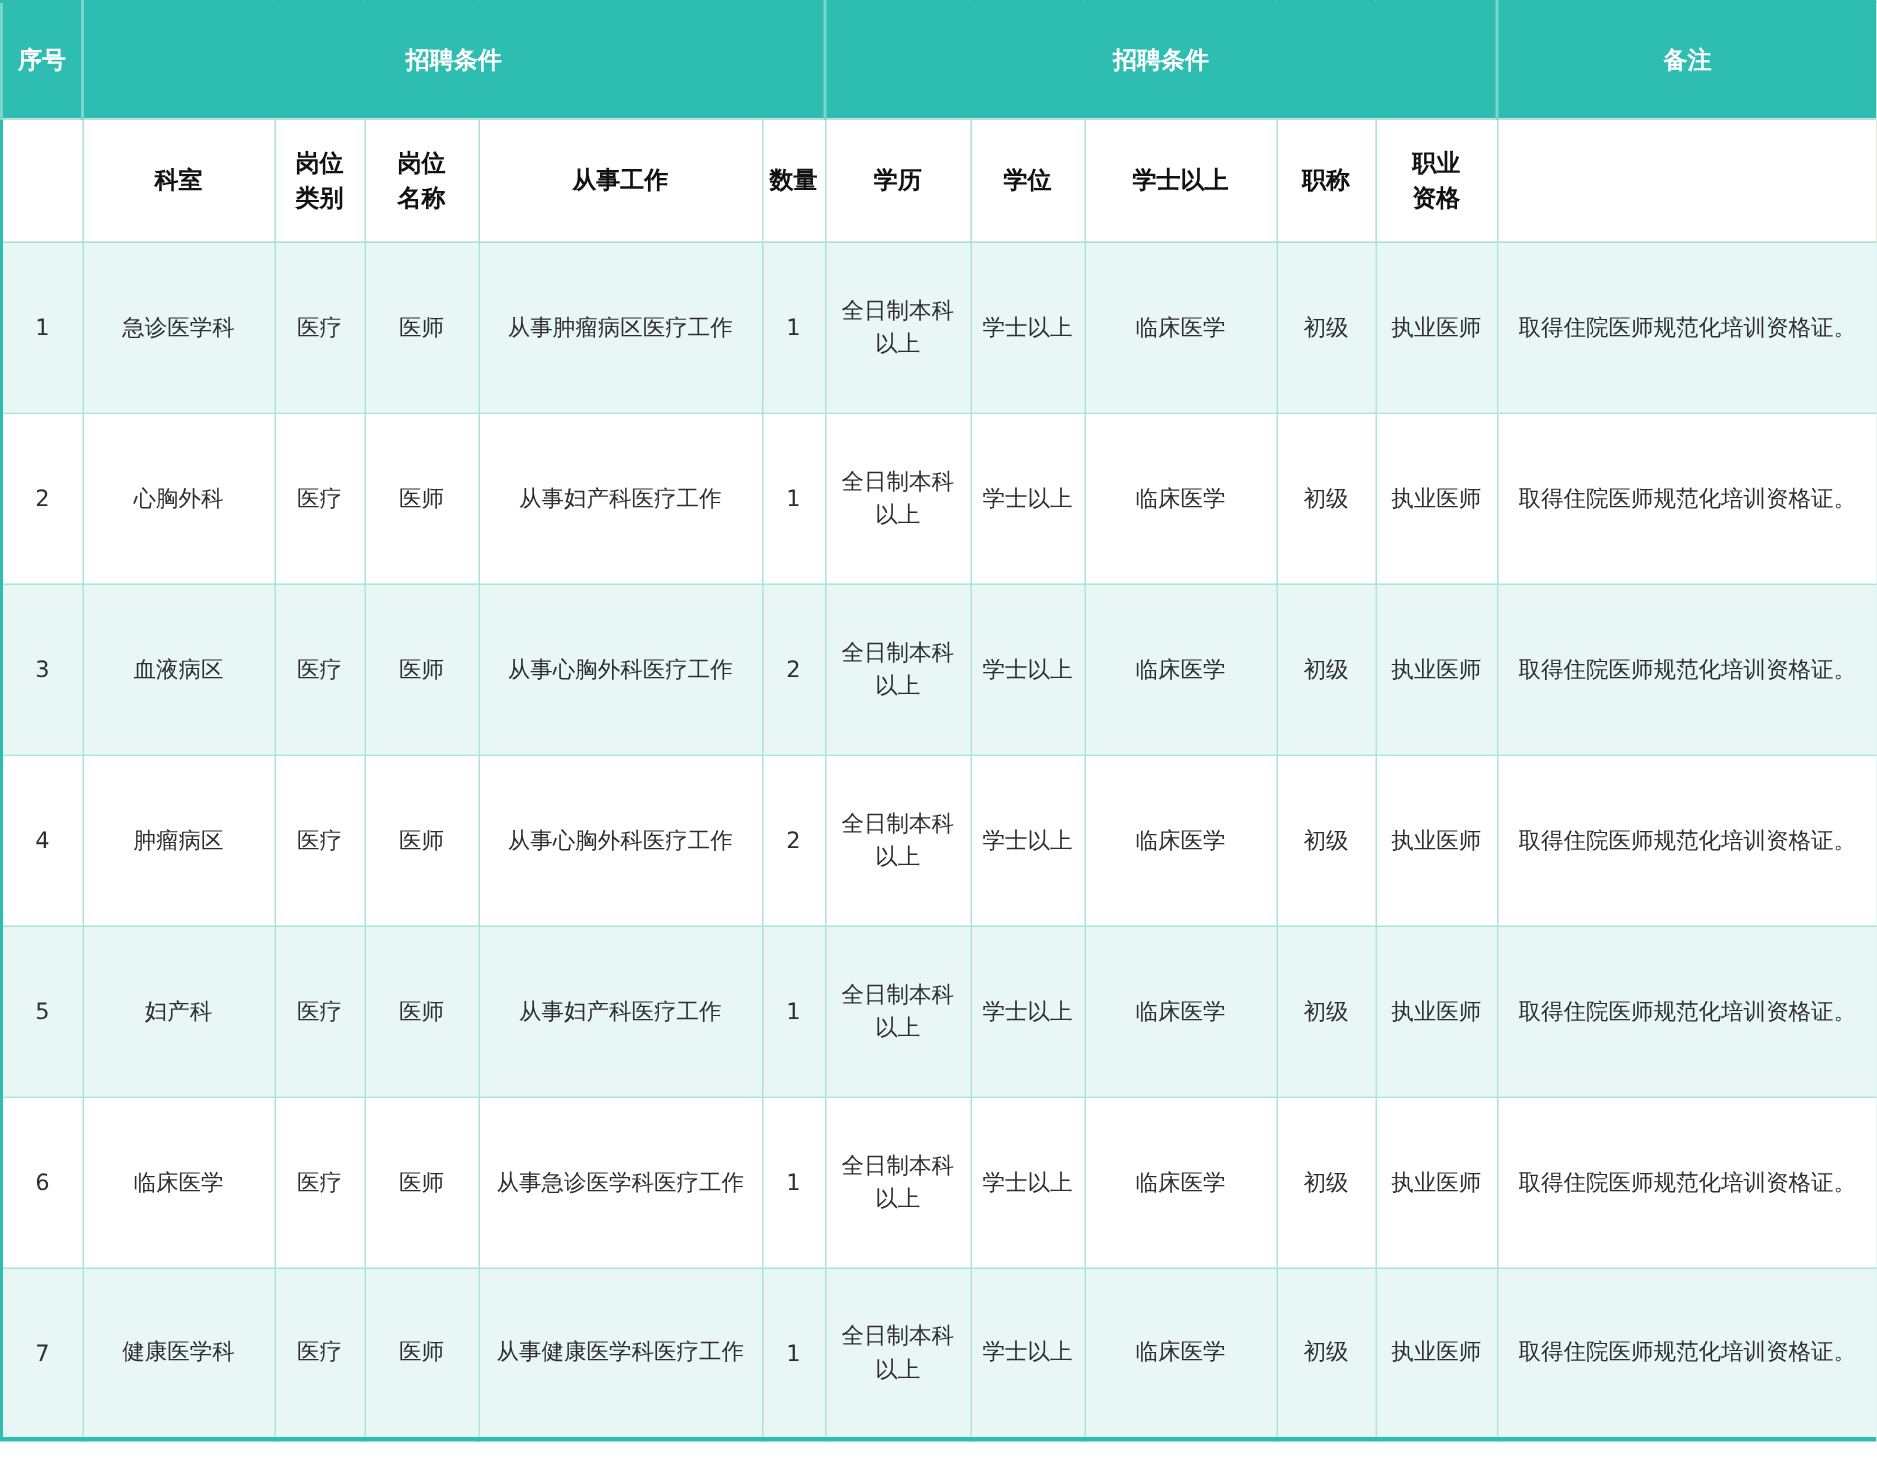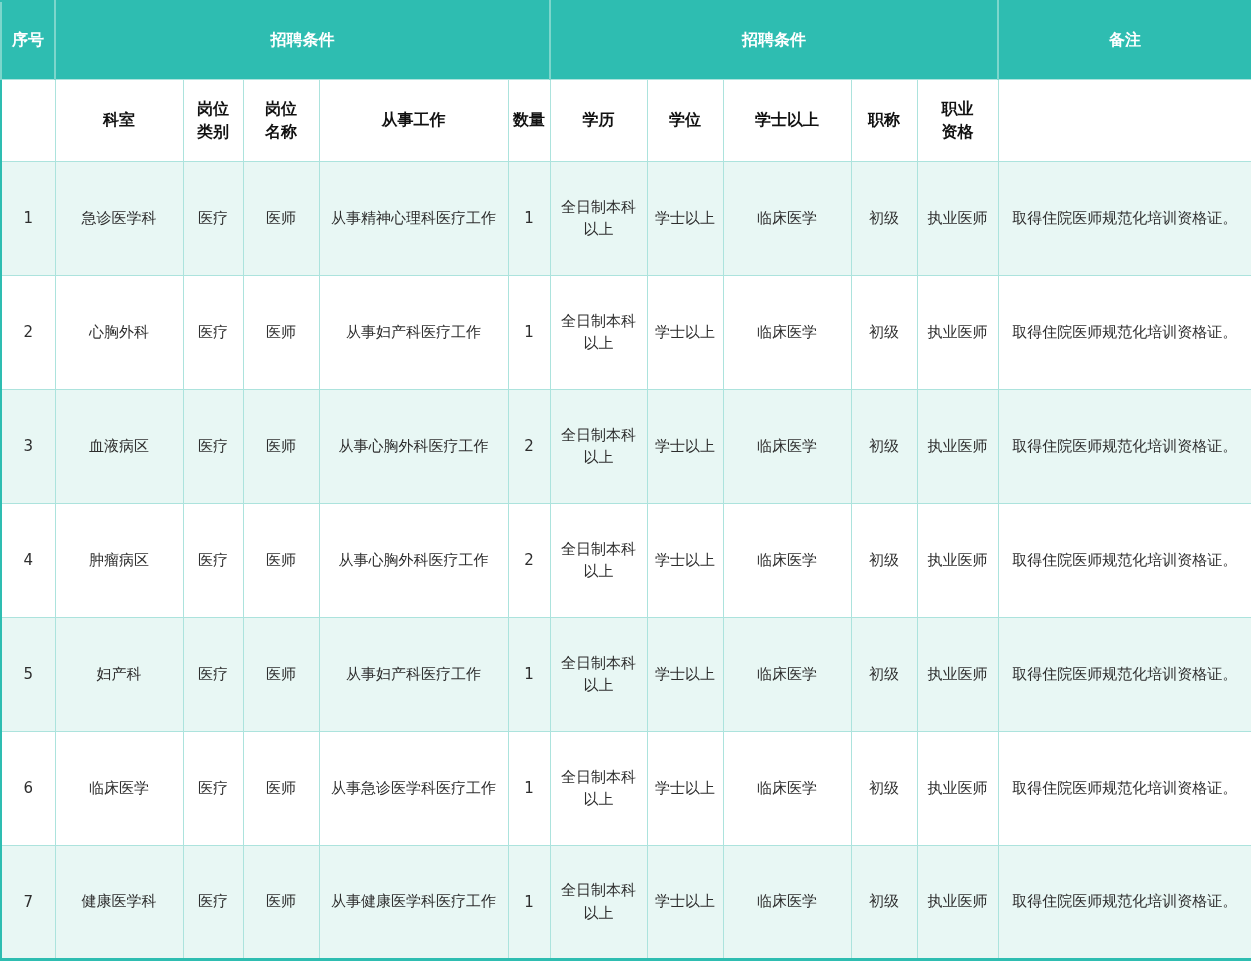--- a/index.html
+++ b/index.html
@@ -100,21 +100,21 @@
 资格</th>
         <th></th>
       </tr>
     </thead>
     <tbody>
       <tr class="data-row">
         <td>1</td>
         <td>急诊医学科</td>
         <td>医疗</td>
         <td>医师</td>
-        <td class="c-work">从事精神心理科医疗工作</td>
+        <td class="c-work">从事肿瘤病区医疗工作</td>
         <td>1</td>
         <td class="c-edu">全日制本科
 以上</td>
         <td>学士以上</td>
         <td>临床医学</td>
         <td>初级</td>
         <td>执业医师</td>
         <td class="c-remark">取得住院医师规范化培训资格证。</td>
       </tr>
       <tr class="data-row">

